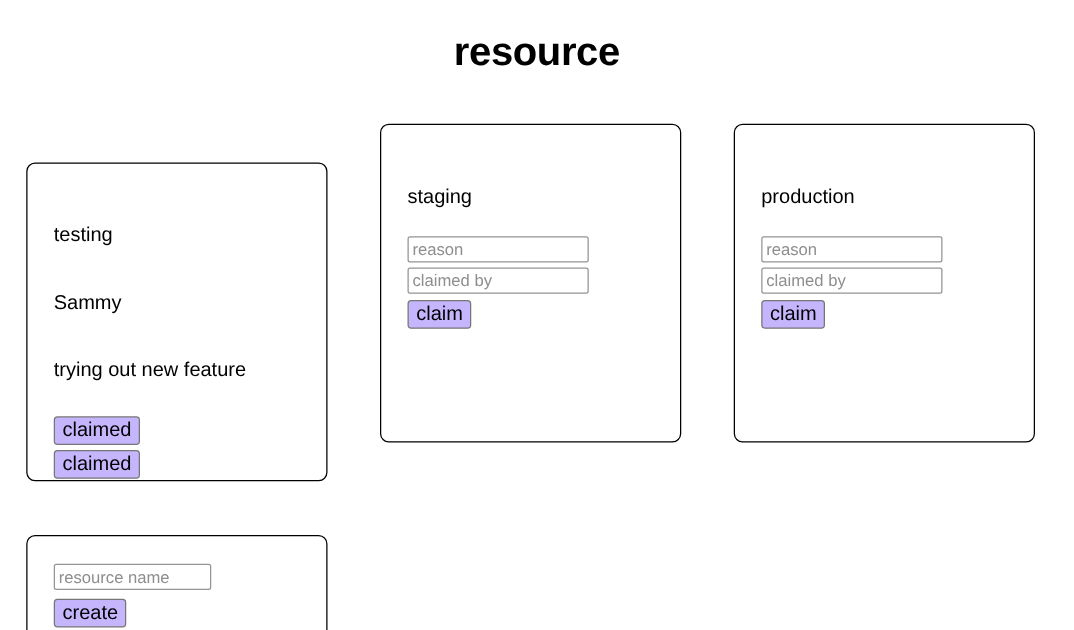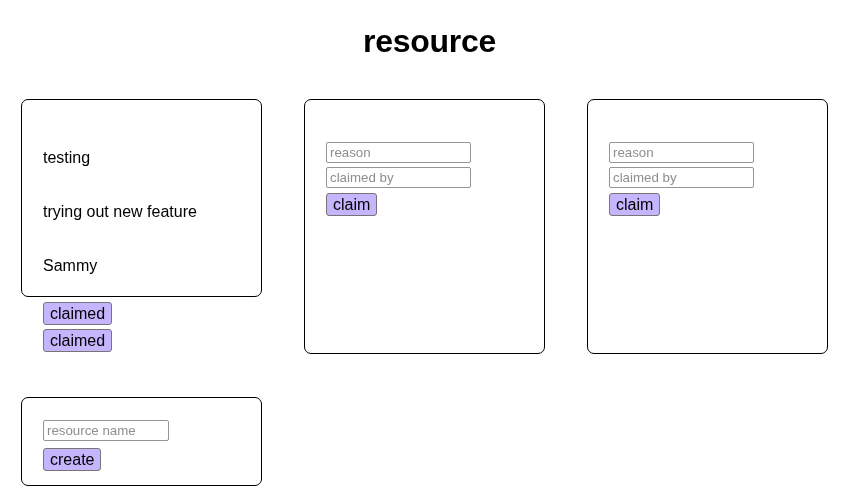--- a/index.html
+++ b/index.html
@@ -37,21 +37,22 @@
   }
   .card {
     box-sizing: border-box;
     width: 241px;
     border: 1px solid #000000;
     border-radius: 7px;
     background: #ffffff;
     padding: 20px 21px;
   }
   .card-claimed {
-    height: 198px;
+    height: 255px;
+    margin-top: 31px;
   }
   .card-free {
     height: 255px;
   }
   .card-create {
     height: 89px;
     padding-top: 22px;
     margin-top: 43px;
   }
   .card-line {
@@ -128,37 +129,39 @@
 <body>
 
 <h1 class="page-title">resource</h1>
 
 <div class="board">
 
   <div class="card-row">
 
     <div class="card card-claimed">
       <p class="card-line line-title">testing</p>
+      <p class="card-line line-owner">Sammy</p>
       <p class="card-line line-reason">trying out new feature</p>
-      <p class="card-line line-owner">Sammy</p>
       <div class="btn-stack">
         <button class="btn">claimed</button>
         <button class="btn">claimed</button>
       </div>
     </div>
 
     <div class="card card-free">
+      <p class="card-line line-title">staging</p>
       <div class="field-stack">
         <input class="text-input" type="text" placeholder="reason" style="">
         <input class="text-input" type="text" placeholder="claimed by" style="">
         <button class="btn btn-claim">claim</button>
       </div>
     </div>
 
     <div class="card card-free">
+      <p class="card-line line-title">production</p>
       <div class="field-stack">
         <input class="text-input" type="text" placeholder="reason" style="">
         <input class="text-input" type="text" placeholder="claimed by" style="">
         <button class="btn btn-claim">claim</button>
       </div>
     </div>
 
   </div>
 
   <div class="card card-create">

